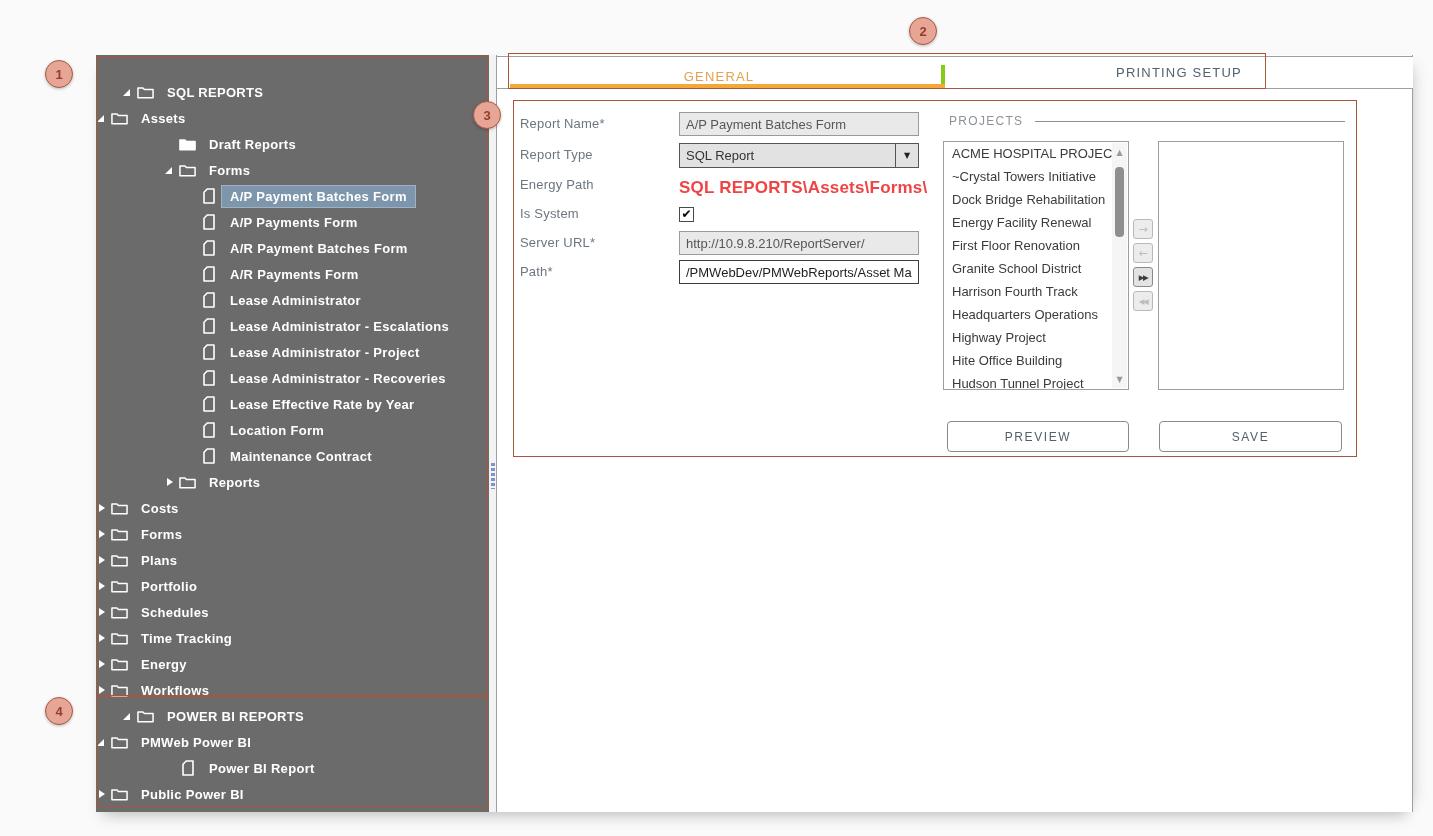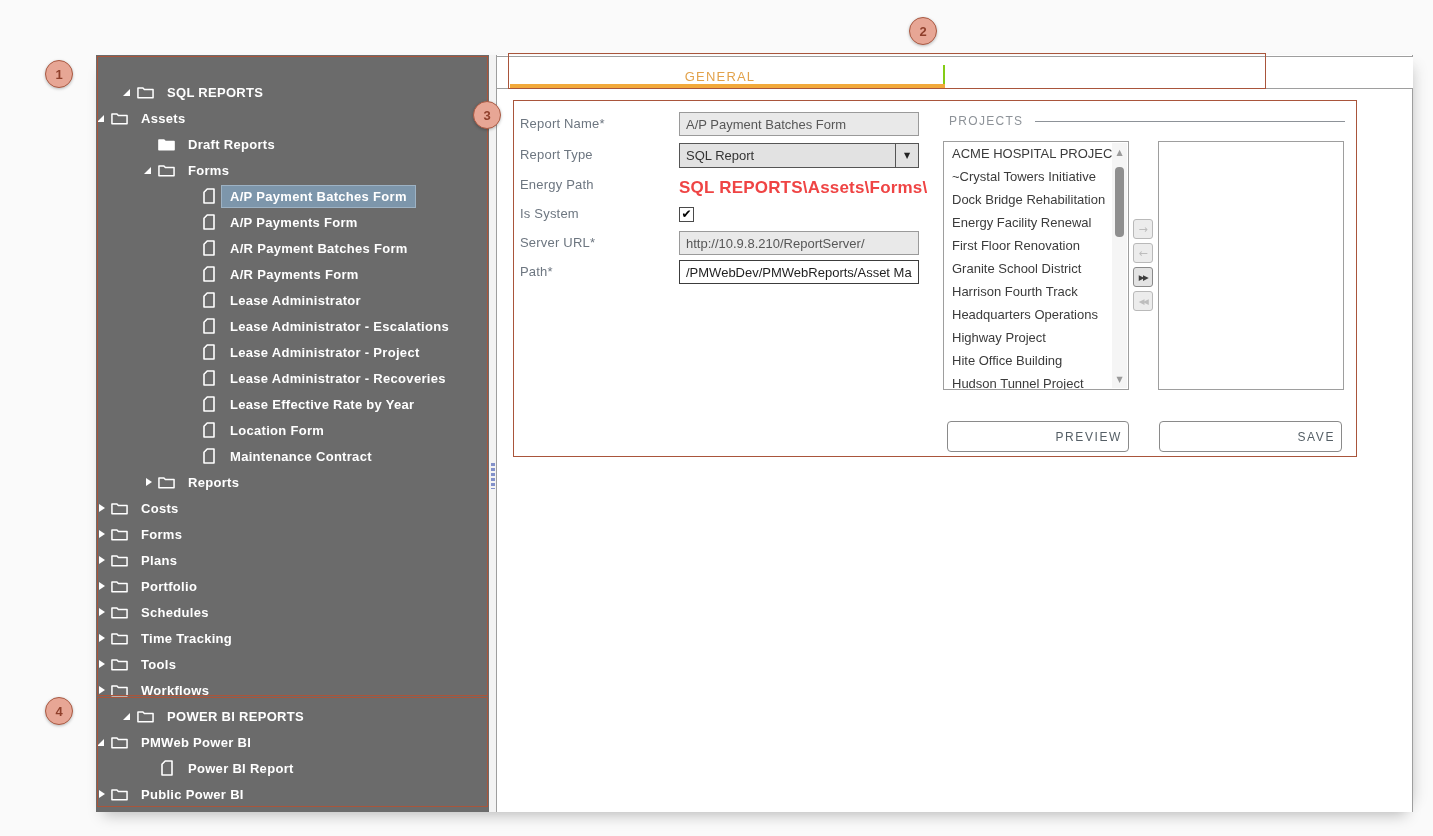--- a/index.html
+++ b/index.html
@@ -6,21 +6,21 @@
   .stage{position:relative;width:1433px;height:836px;background:#fafafa;
          font-family:"Liberation Sans",sans-serif;overflow:hidden;}
   .panel{position:absolute;left:96px;top:55px;width:1317px;height:757px;background:#fff;
          box-shadow:0 10px 14px -7px rgba(0,0,0,.25),12px 0 14px -10px rgba(0,0,0,.12);}
   
   .sidebar{position:absolute;left:96px;top:55px;width:393px;height:757px;background:#6b6b6b;overflow:hidden;}
   .tree{padding-top:24px;}
   .tree-row{display:flex;align-items:center;height:26px;color:#fff;cursor:default;}
   .tree-row[data-level="0"]{padding-left:26px}
   .tree-row[data-level="1"]{}
-  .tree-row[data-level="2"]{padding-left:47px}
+  .tree-row[data-level="2"]{padding-left:68px}
   .tree-row[data-level="3"]{padding-left:89px}
   .caret{width:14px;height:13px;position:relative;flex:none;}
   .tree-row[data-caret="expanded"] .caret::before{content:"";position:absolute;left:1px;top:3px;
         border-left:7px solid transparent;border-bottom:7px solid #fff;}
   .tree-row[data-caret="collapsed"] .caret::before{content:"";position:absolute;left:3px;top:2px;
         border-left:6px solid #fff;border-top:4px solid transparent;border-bottom:4px solid transparent;}
   .tree-row[data-caret="none"] .caret{visibility:hidden;}
   .tree-icon{width:19px;flex:none;display:flex;justify-content:center;align-items:center;margin-right:4px;}
   .tree-icon svg{display:none;}
   .tree-row[data-icon="folder"] svg.icon-folder{display:block;}
@@ -32,21 +32,21 @@
   .splitter{position:absolute;left:489px;top:55px;width:8px;height:757px;background:#f3f3f3;
             border-right:1px solid #9e9e9e;box-sizing:border-box;}
   .grip{position:absolute;left:2px;top:408px;width:4px;height:26px;
         background:repeating-linear-gradient(#8391c9 0 3px,transparent 3px 5px);}
   
   .main{position:absolute;left:497px;top:55px;width:916px;height:757px;background:#fff;
         border-right:1px solid #9e9e9e;box-sizing:border-box;}
   .tabbar{position:absolute;left:497px;top:56px;width:916px;height:33px;box-sizing:border-box;
           border-top:1px solid #9e9e9e;border-bottom:1px solid #9e9e9e;display:flex;background:#fff;}
   .tab{display:flex;align-items:center;justify-content:center;font-size:13px;letter-spacing:1.2px;cursor:default;}
-  .tab-general{width:448px;border-right:2px solid #84cc16;box-sizing:border-box;color:#e2a24b;margin-top:8px;}
+  .tab-general{width:448px;border-right:4px solid #84cc16;box-sizing:border-box;color:#e2a24b;margin-top:8px;}
   .tab-printing{flex:1;color:#51626f;}
   .tab-underline{position:absolute;left:510px;top:84px;width:435px;height:4px;background:#f2a93b;}
   
   .field-label{position:absolute;left:520px;font-size:13px;color:#6d7680;letter-spacing:.2px;white-space:nowrap;}
   .tbox{position:absolute;left:679px;width:240px;height:24px;box-sizing:border-box;border:1px solid #9a9a9a;
         background:#e9e9e9;color:#575757;font:13px "Liberation Sans",sans-serif;padding:0 6px;outline:none;}
   .tbox.white{background:#fff;border:1px solid #3c3c3c;color:#1f1f1f;}
   .dropdown{position:absolute;left:679px;top:143px;width:240px;height:25px;box-sizing:border-box;
             border:1px solid #555;background:#e2e2e2;display:flex;}
   .dd-value{flex:1;font-size:13px;color:#333;padding:4px 6px;white-space:nowrap;overflow:hidden;}
@@ -72,22 +72,22 @@
   .sc-thumb{position:absolute;left:3px;top:24px;width:9px;height:70px;background:#8f8f8f;border-radius:4px;cursor:pointer;}
   .xfer{position:absolute;left:1133px;top:219px;display:flex;flex-direction:column;gap:4px;}
   .xbtn{width:20px;height:20px;box-sizing:border-box;border:1px solid #b9b9b9;border-radius:3px;background:#ececec;
         color:#bdbdbd;font-size:11px;display:flex;align-items:center;justify-content:center;padding:0;cursor:pointer;}
   .xbtn.double{font-size:7.5px;letter-spacing:-1.5px;padding-left:0;}
   .xbtn.dark{color:#3d3d3d;border-color:#8a8a8a;background:#e3e3e3;}
   .glyph,.dd-btn,.sc-arrow,.xbtn,.check{font-family:"DejaVu Sans",sans-serif;}
   
   .action-btn{position:absolute;top:421px;height:31px;box-sizing:border-box;border:1px solid #8a8a8a;border-radius:4px;
         background:#fff;color:#555f66;font-size:12px;letter-spacing:1.6px;font-family:"Liberation Sans",sans-serif;cursor:pointer;}
-  .btn-preview{left:947px;width:182px;text-align:right;}
-  .btn-save{left:1159px;width:183px;text-align:right;}
+  .btn-preview{left:947px;width:182px;}
+  .btn-save{left:1159px;width:183px;}
   
   .anno-rect{position:absolute;border:1.5px solid #a9553b;box-sizing:border-box;pointer-events:none;}
   .box1{left:97px;top:56px;width:391px;height:640px;}
   .box4{left:97px;top:697px;width:391px;height:110px;}
   .box2{left:508px;top:53px;width:758px;height:36px;}
   .box3{left:513px;top:100px;width:844px;height:357px;}
   .anno-circle{position:absolute;width:28px;height:28px;border-radius:50%;background:#e7a695;border:1.5px solid #aa5a43;
         box-sizing:border-box;color:#8f3f2b;font-size:13px;font-weight:700;display:flex;align-items:center;justify-content:center;
         box-shadow:0 1px 3px rgba(0,0,0,.25);}
   .c1{left:45px;top:60px;} .c2{left:909px;top:17px;} .c3{left:473px;top:101px;} .c4{left:45px;top:697px;}
@@ -323,21 +323,21 @@
           <span class="tree-label">Time Tracking</span>
         </div>
         <div class="tree-row" data-level="1" data-icon="folder" data-caret="collapsed" data-selected="false">
           <span class="caret"></span>
           <span class="tree-icon">
             <svg class="icon-folder" width="17" height="13" viewBox="0 0 18 13">
               <path d="M1 12 V1.8 H6.3 L7.8 3.4 H17 V12 Z" fill="none" stroke="#fff" stroke-width="1.6" stroke-linejoin="round"></path>
             </svg>
 
           </span>
-          <span class="tree-label">Tools</span>
+          <span class="tree-label">Energy</span>
         </div>
         <div class="tree-row" data-level="1" data-icon="folder" data-caret="collapsed" data-selected="false">
           <span class="caret"></span>
           <span class="tree-icon">
             <svg class="icon-folder" width="17" height="13" viewBox="0 0 18 13">
               <path d="M1 12 V1.8 H6.3 L7.8 3.4 H17 V12 Z" fill="none" stroke="#fff" stroke-width="1.6" stroke-linejoin="round"></path>
             </svg>
 
           </span>
           <span class="tree-label">Workflows</span>
@@ -386,20 +386,21 @@
   </aside>
 
   <div class="splitter">
     <span class="grip"></span>
   </div>
 
   <main class="main"></main>
 
   <div class="tabbar">
     <div class="tab tab-general">GENERAL</div>
+    <div class="tab tab-printing">PRINTING SETUP</div>
   </div>
   <div class="tab-underline"></div>
 
   <div class="field-label" style="top:116px">Report Name*</div>
   <input class="tbox" style="top: 112px;" readonly="" value="A/P Payment Batches Form">
 
   <div class="field-label" style="top:147px">Report Type</div>
   <div class="dropdown">
     <span class="dd-value">SQL Report</span>
     <span class="dd-btn">▼</span>

